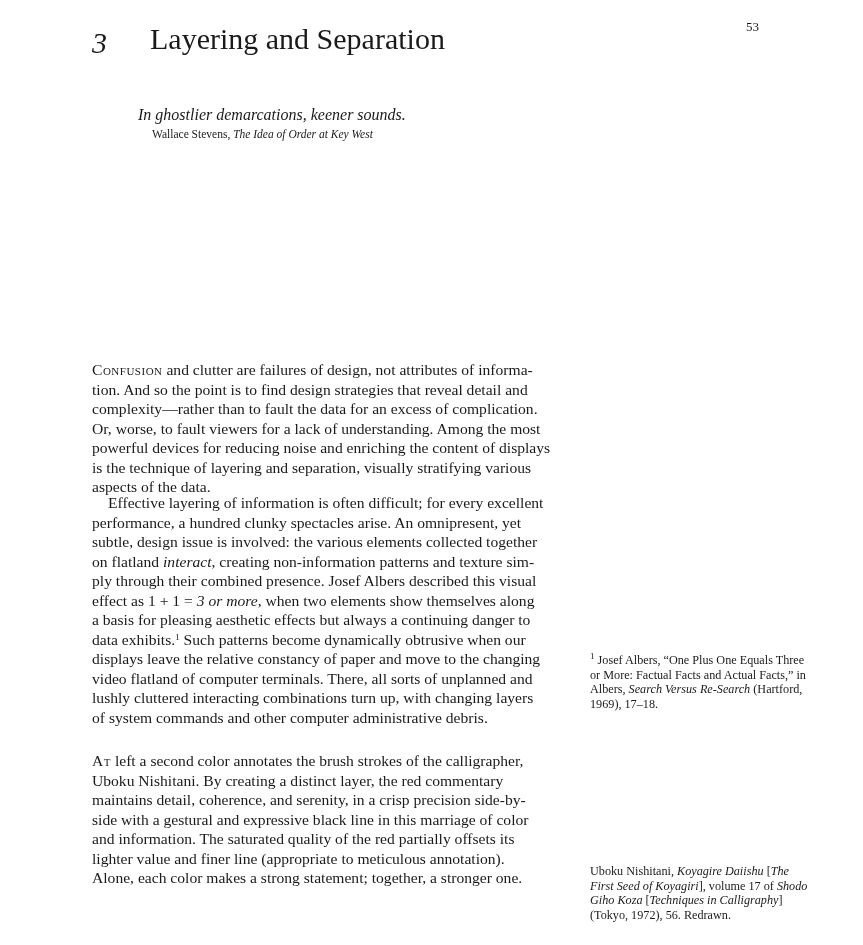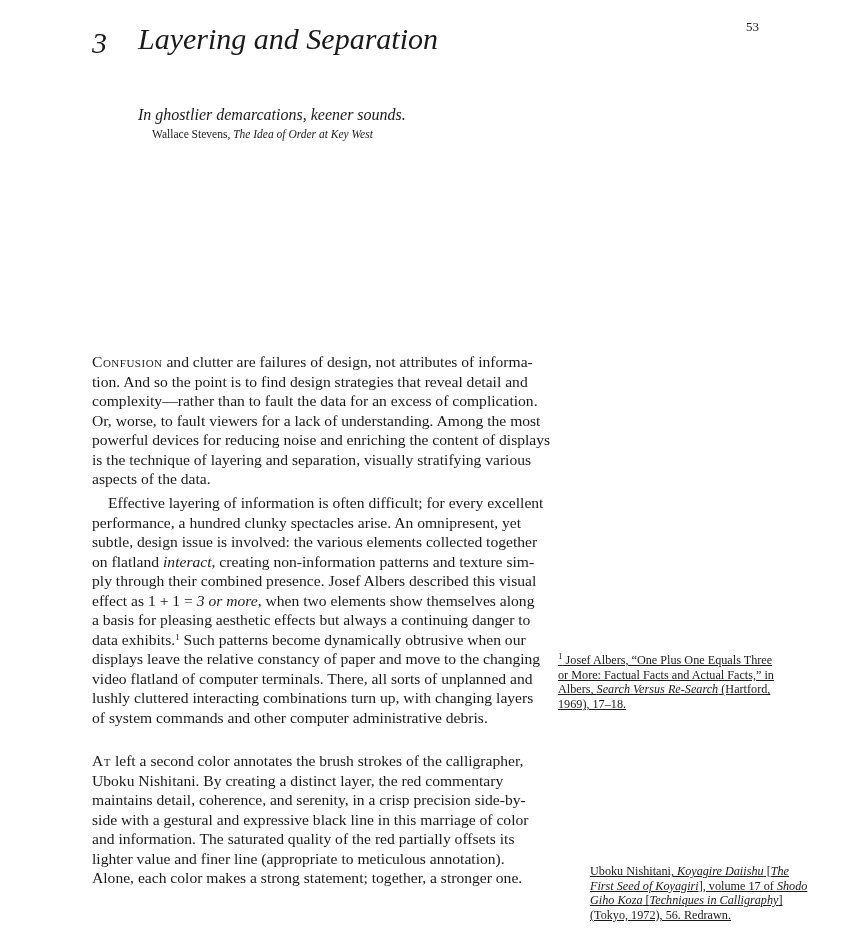--- a/index.html
+++ b/index.html
@@ -2,36 +2,36 @@
 <html><head>
 <meta charset="utf-8">
 <style>
   html, body { margin: 0; padding: 0; background: #ffffff; }
   body {
     width: 863px; height: 945px; position: relative; overflow: hidden;
     font-family: "Liberation Serif", "DejaVu Serif", serif; color: #1a1a1a;
   }
   .abs { position: absolute; }
   .chapter-num { left: 92px; top: 26px; font-size: 30px; font-style: italic; }
-  .chapter-title { left: 138px; top: 22px; font-size: 30px; font-style: italic; white-space: nowrap; }
+  .chapter-title { left: 150px; top: 22px; font-size: 30px; white-space: nowrap; }
   .page-num { left: 746px; top: 19px; font-size: 13px; }
   .epigraph { left: 138px; top: 106px; font-size: 16px; font-style: italic; white-space: nowrap; }
   .attrib { left: 152px; top: 128px; font-size: 11.5px; white-space: nowrap; }
   .attrib i { font-style: italic; }
   .para { left: 92px; width: 460px; font-size: 15.6px; line-height: 19.5px; }
   .para .ln { display: block; white-space: nowrap; }
   .sc { font-variant: small-caps; letter-spacing: 0.5px; }
   .indent { padding-left: 16px; }
-  .p1 { top: 352px; }
+  .p1 { top: 360px; }
   .p2 { top: 493px; }
   .p3 { top: 751px; }
-  .note { left: 558px; width: 240px; font-size: 12.2px; line-height: 14.7px; text-decoration: underline; }
+  .note { left: 590px; width: 240px; font-size: 12.2px; line-height: 14.7px; }
   .note .ln { display: block; white-space: nowrap; }
   .fn { top: 653px; }
-  .cap { top: 864px; margin-left: 32px; }
+  .cap { top: 864px; }
   sup { font-size: 9px; vertical-align: 5px; line-height: 0; }
   i { font-style: italic; }
 </style>
 </head>
 <body>
 
 <div class="abs chapter-num">3</div>
 <div class="abs chapter-title">Layering and Separation</div>
 <div class="abs page-num">53</div>
 

